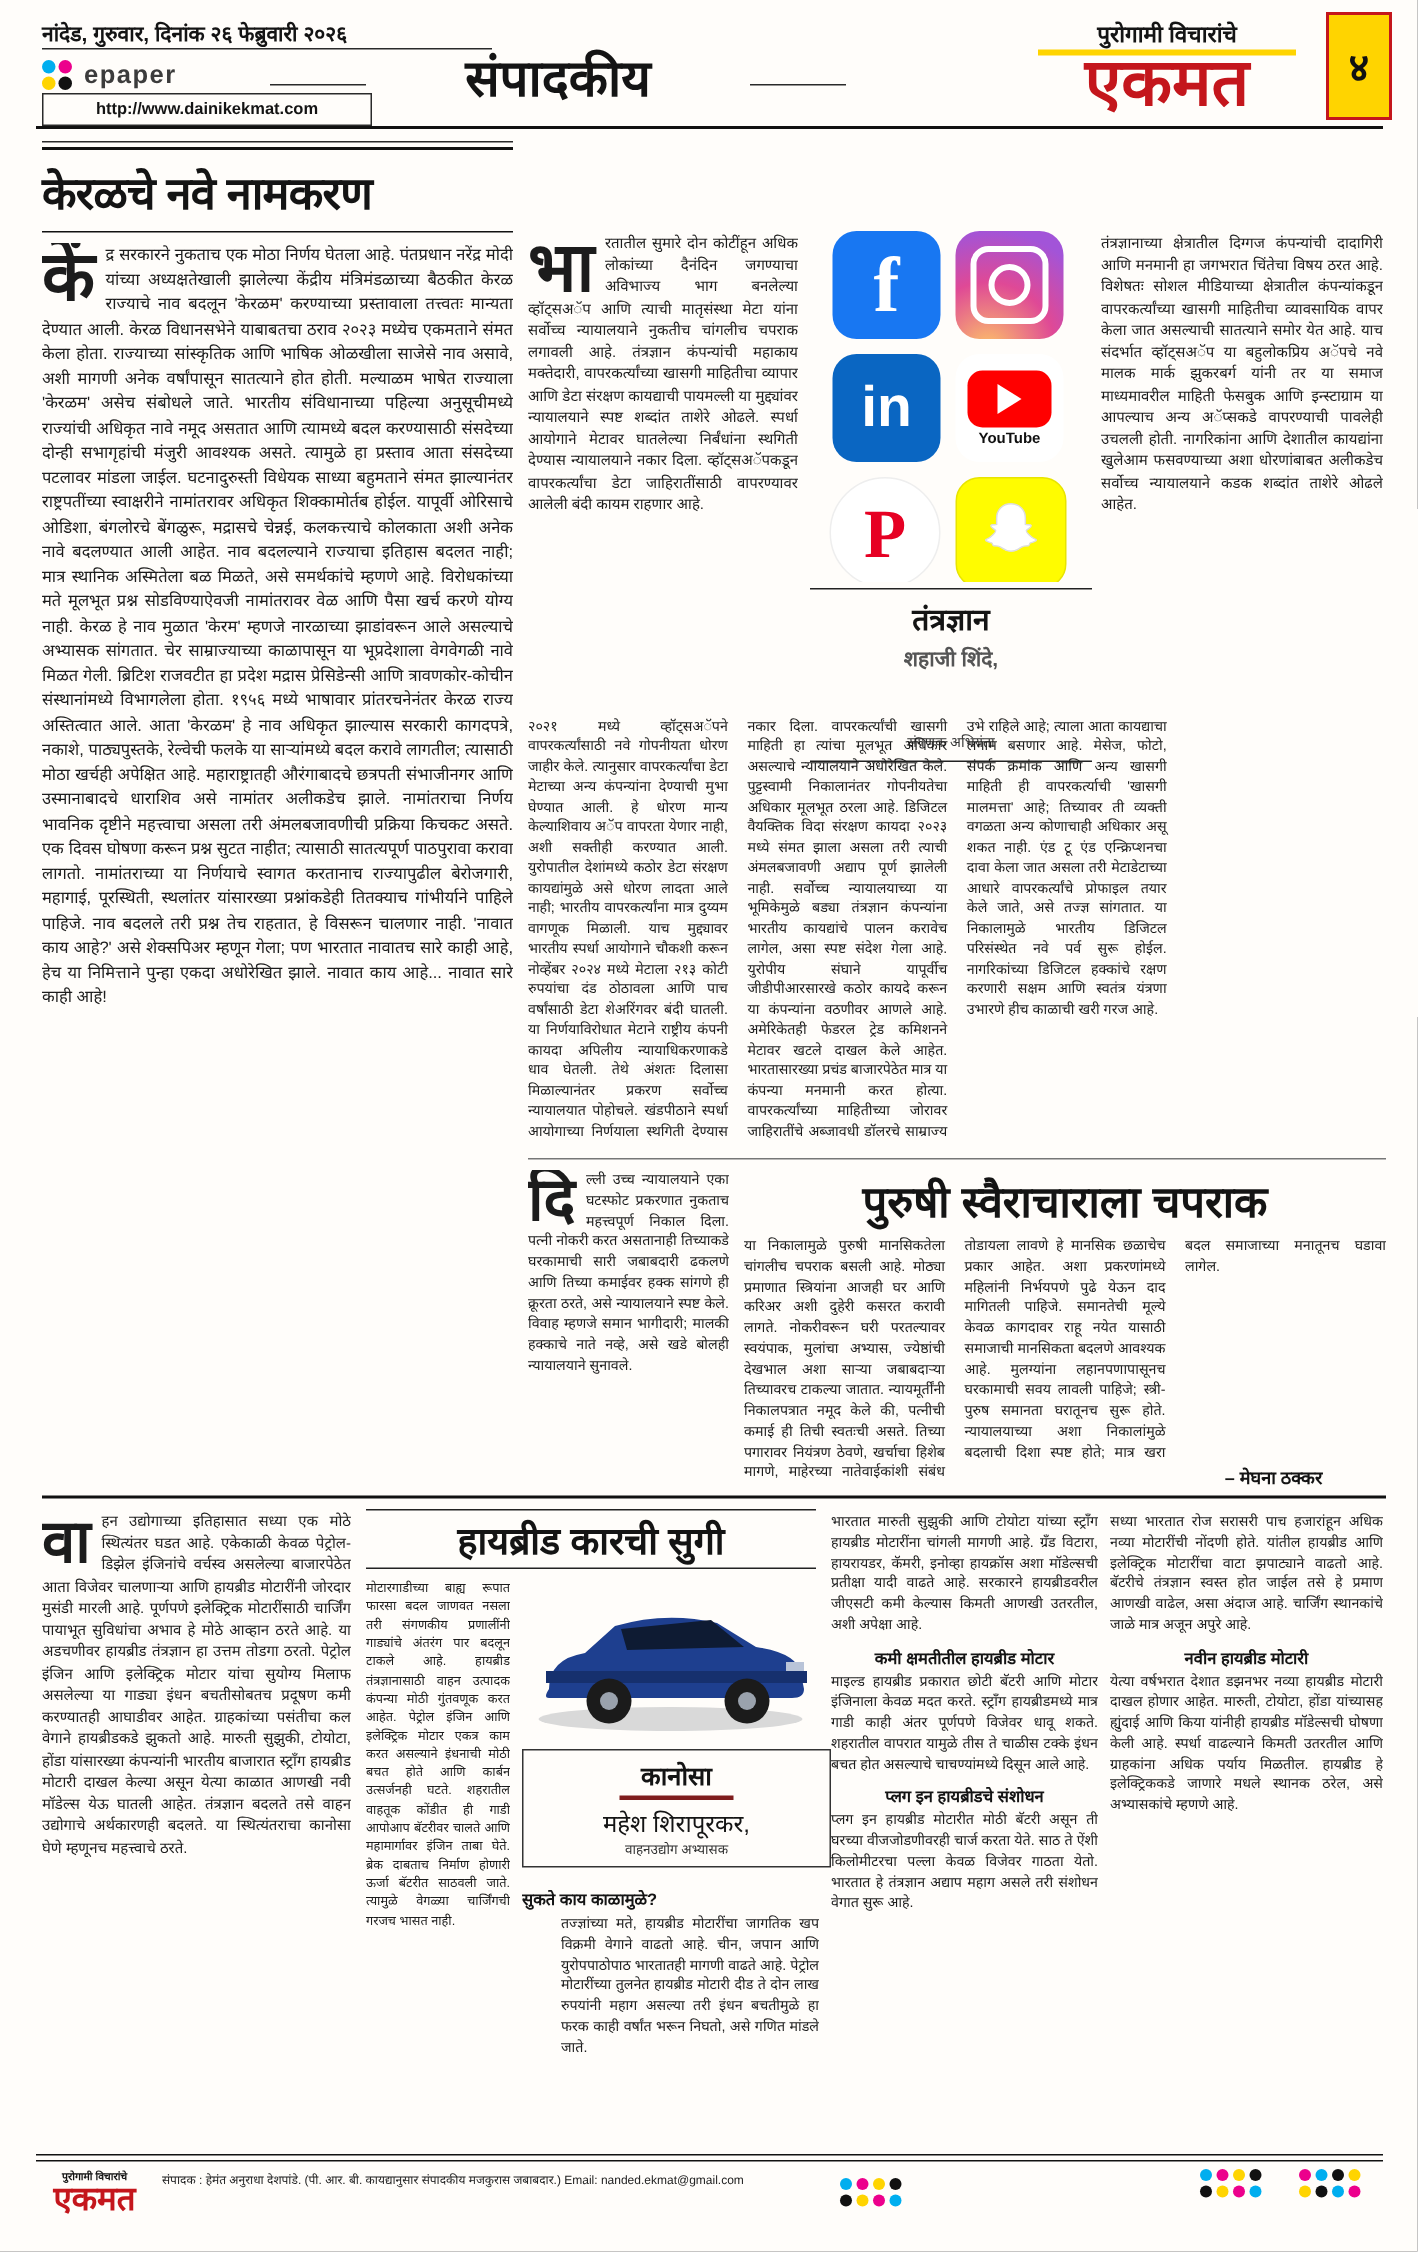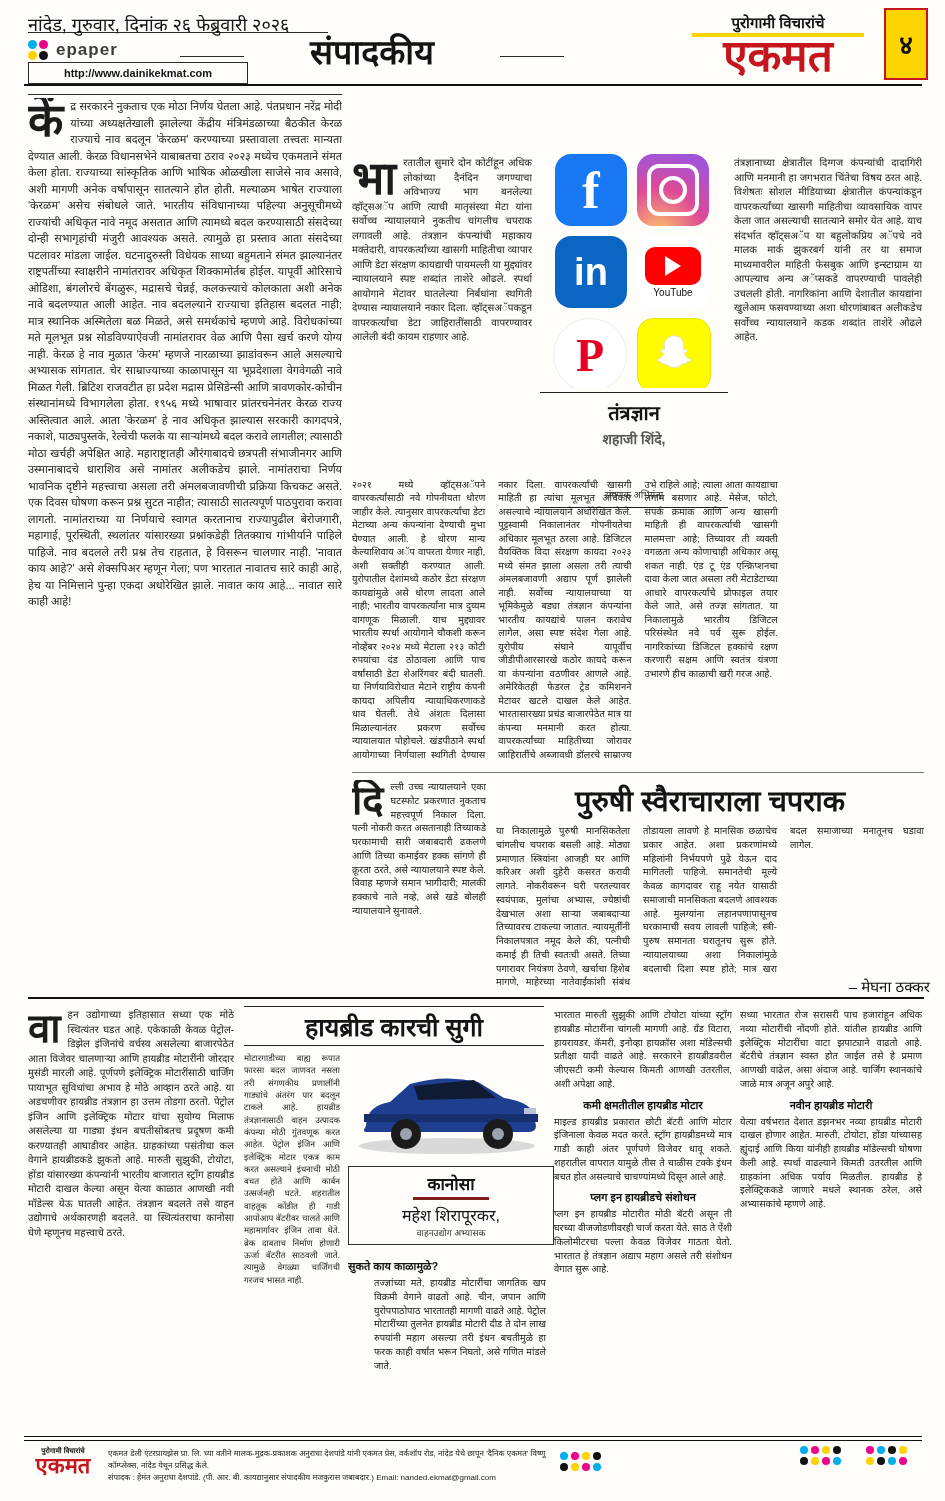--- a/index.html
+++ b/index.html
@@ -4,21 +4,21 @@
 <style>
   html,body{margin:0;padding:0;background:#9a9a9a;}
   .page{position:relative;width:945px;height:1501px;margin:0 auto;background:#fffdfa;
         font-family:"Liberation Sans",sans-serif;color:#141414;overflow:hidden;}
   .abs{position:absolute;}
   .just{text-align:justify;text-justify:inter-word;}
   .bodytxt{font-size:10px;line-height:1.45;color:#1c1c1c;overflow:hidden;}
   .clip{overflow:hidden;}
 
   
-  .dateline{font-size:18px;font-weight:normal;}
+  .dateline{font-size:14px;font-weight:bold;}
   .thinline{background:#2a2a2a;height:1px;}
   .epaper-word{font-size:17px;font-weight:bold;color:#3c3c3c;letter-spacing:1px;}
   .urlbox{border:1.5px solid #2a2a2a;font-size:11px;font-weight:bold;display:flex;align-items:center;justify-content:center;}
   .section-title{font-size:34px;font-weight:bold;text-align:center;}
   .tagline{font-size:15px;font-weight:bold;text-align:center;border-bottom:4px solid #ffd400;padding-bottom:1px;}
   .masthead{font-size:44px;font-weight:bold;color:#c4161c;text-align:center;line-height:1;}
   .pagebox{background:#ffd400;border:2px solid #c4161c;display:flex;align-items:center;justify-content:center;
            font-size:26px;font-weight:bold;color:#111;}
   .dots{display:grid;grid-template-columns:repeat(2,9px);grid-gap:2px;}
   .dots i{width:9px;height:9px;border-radius:50%;display:block;}
@@ -42,34 +42,34 @@
   
   .tantra{border-top:1.5px solid #222;border-bottom:1.5px solid #222;text-align:center;padding:6px 2px;}
   .tantra-title{font-size:20px;font-weight:bold;}
   .tantra-author{font-size:14px;font-weight:bold;color:#555;margin-top:3px;}
   .tantra-role{font-size:9.5px;color:#333;margin-top:40px;}
   .kanosa{border:1px solid #333;text-align:center;padding:5px 4px;}
   .kanosa-title{font-size:17px;font-weight:bold;border-bottom:3px solid #7f1d1d;display:inline-block;padding:0 14px 2px;}
   .kanosa-author{font-size:16px;font-weight:normal;margin-top:4px;}
   .kanosa-role{font-size:9px;color:#333;}
   .subhead{font-size:11px;font-weight:bold;margin:6px 0 3px;text-align:center;}
-  .signature{font-size:15px;font-weight:normal;text-align:right;background:#fffdfa;padding-left:8px;}
+  .signature{font-size:12px;font-weight:bold;text-align:center;background:#fffdfa;padding-left:8px;}
 
   
   .icon-grid{display:flex;flex-wrap:wrap;justify-content:center;align-content:flex-start;gap:10px;padding-top:4px;}
   .tile{width:72px;height:72px;border-radius:16px;display:flex;align-items:center;justify-content:center;flex-direction:column;}
   .t-fb{background:#1877f2;color:#fff;font-size:52px;font-weight:bold;font-family:"Liberation Serif",serif;}
   .t-ig{background:radial-gradient(circle at 30% 110%,#fdc468,#df4996 48%,#a254d8 85%);}
   .ig-frame{width:44px;height:44px;border:4px solid #fff;border-radius:12px;display:flex;align-items:center;justify-content:center;}
   .ig-lens{width:20px;height:20px;border:4px solid #fff;border-radius:50%;}
   .t-in{background:#0a66c2;color:#fff;font-size:38px;font-weight:bold;}
   .t-yt{background:#fff;}
   .yt-btn{width:56px;height:38px;background:#f00;border-radius:10px;display:flex;align-items:center;justify-content:center;}
   .yt-tri{width:0;height:0;border-left:16px solid #fff;border-top:10px solid transparent;border-bottom:10px solid transparent;}
-  .yt-label{font-size:10px;font-weight:normal;color:#111;margin-top:2px;}
+  .yt-label{font-size:10px;font-weight:bold;color:#111;margin-top:2px;}
   .t-pin{background:#fff;border:1px solid #eee;border-radius:50%;color:#e60023;font-size:46px;font-weight:bold;font-family:"Liberation Serif",serif;}
   .t-snap{background:#fffc00;border:1px solid #e8e400;}
 </style>
 </head>
 <body>
 
 <div class="page">
 
   <div class="abs dateline" style="left:28px;top:12px;width:310px;">नांदेड, गुरुवार, दिनांक २६ फेब्रुवारी २०२६</div>
   <div class="abs thinline" style="left:28px;top:32px;width:300px;"></div>
@@ -88,20 +88,23 @@
   <div class="abs thinline" style="left:500px;top:56px;width:64px;"></div>
 
   <div class="abs tagline" style="left:692px;top:12px;width:172px;">पुरोगामी विचारांचे</div>
   <div class="abs masthead" style="left:692px;top:34px;width:172px;">एकमत</div>
   <div class="abs pagebox" style="left:884px;top:8px;width:40px;height:68px;">४</div>
 
   <div class="abs" style="left:24px;top:84px;width:898px;height:2px;background:#111;"></div>
 
   <div class="abs" style="left:28px;top:94px;width:314px;height:896px;">
     <div class="thinline" style="margin-bottom:3px;"></div>
+    <div class="kerala-head">
+      <div class="h-kerala">केरळचे नवे नामकरण</div>
+    </div>
     <div class="bodytxt just clip" style="height:824px;font-size:11px;line-height:1.5;">
       <span class="dropcap dc-xl">कें</span><span>द्र सरकारने नुकताच एक मोठा निर्णय घेतला आहे. पंतप्रधान नरेंद्र मोदी यांच्या अध्यक्षतेखाली झालेल्या केंद्रीय मंत्रिमंडळाच्या बैठकीत केरळ राज्याचे नाव बदलून 'केरळम' करण्याच्या प्रस्तावाला तत्त्वतः मान्यता देण्यात आली. केरळ विधानसभेने याबाबतचा ठराव २०२३ मध्येच एकमताने संमत केला होता. राज्याच्या सांस्कृतिक आणि भाषिक ओळखीला साजेसे नाव असावे, अशी मागणी अनेक वर्षांपासून सातत्याने होत होती. मल्याळम भाषेत राज्याला 'केरळम' असेच संबोधले जाते. भारतीय संविधानाच्या पहिल्या अनुसूचीमध्ये राज्यांची अधिकृत नावे नमूद असतात आणि त्यामध्ये बदल करण्यासाठी संसदेच्या दोन्ही सभागृहांची मंजुरी आवश्यक असते. त्यामुळे हा प्रस्ताव आता संसदेच्या पटलावर मांडला जाईल. घटनादुरुस्ती विधेयक साध्या बहुमताने संमत झाल्यानंतर राष्ट्रपतींच्या स्वाक्षरीने नामांतरावर अधिकृत शिक्कामोर्तब होईल. यापूर्वी ओरिसाचे ओडिशा, बंगलोरचे बेंगळुरू, मद्रासचे चेन्नई, कलकत्त्याचे कोलकाता अशी अनेक नावे बदलण्यात आली आहेत. नाव बदलल्याने राज्याचा इतिहास बदलत नाही; मात्र स्थानिक अस्मितेला बळ मिळते, असे समर्थकांचे म्हणणे आहे. विरोधकांच्या मते मूलभूत प्रश्न सोडविण्याऐवजी नामांतरावर वेळ आणि पैसा खर्च करणे योग्य नाही. केरळ हे नाव मुळात 'केरम' म्हणजे नारळाच्या झाडांवरून आले असल्याचे अभ्यासक सांगतात. चेर साम्राज्याच्या काळापासून या भूप्रदेशाला वेगवेगळी नावे मिळत गेली. ब्रिटिश राजवटीत हा प्रदेश मद्रास प्रेसिडेन्सी आणि त्रावणकोर-कोचीन संस्थानांमध्ये विभागलेला होता. १९५६ मध्ये भाषावार प्रांतरचनेनंतर केरळ राज्य अस्तित्वात आले. आता 'केरळम' हे नाव अधिकृत झाल्यास सरकारी कागदपत्रे, नकाशे, पाठ्यपुस्तके, रेल्वेची फलके या साऱ्यांमध्ये बदल करावे लागतील; त्यासाठी मोठा खर्चही अपेक्षित आहे. महाराष्ट्रातही औरंगाबादचे छत्रपती संभाजीनगर आणि उस्मानाबादचे धाराशिव असे नामांतर अलीकडेच झाले. नामांतराचा निर्णय भावनिक दृष्टीने महत्त्वाचा असला तरी अंमलबजावणीची प्रक्रिया किचकट असते. एक दिवस घोषणा करून प्रश्न सुटत नाहीत; त्यासाठी सातत्यपूर्ण पाठपुरावा करावा लागतो. नामांतराच्या या निर्णयाचे स्वागत करतानाच राज्यापुढील बेरोजगारी, महागाई, पूरस्थिती, स्थलांतर यांसारख्या प्रश्नांकडेही तितक्याच गांभीर्याने पाहिले पाहिजे. नाव बदलले तरी प्रश्न तेच राहतात, हे विसरून चालणार नाही. 'नावात काय आहे?' असे शेक्सपिअर म्हणून गेला; पण भारतात नावातच सारे काही आहे, हेच या निमित्ताने पुन्हा एकदा अधोरेखित झाले. नावात काय आहे... नावात सारे काही आहे!</span>
     </div>
   </div>
 
 
   <div class="abs bodytxt just clip" style="left:352px;top:156px;width:180px;height:310px;">
     <span class="dropcap dc-xl">भा</span><span>रतातील सुमारे दोन कोटींहून अधिक लोकांच्या दैनंदिन जगण्याचा अविभाज्य भाग बनलेल्या व्हॉट्सअॅप आणि त्याची मातृसंस्था मेटा यांना सर्वोच्च न्यायालयाने नुकतीच चांगलीच चपराक लगावली आहे. तंत्रज्ञान कंपन्यांची महाकाय मक्तेदारी, वापरकर्त्यांच्या खासगी माहितीचा व्यापार आणि डेटा संरक्षण कायद्याची पायमल्ली या मुद्द्यांवर न्यायालयाने स्पष्ट शब्दांत ताशेरे ओढले. स्पर्धा आयोगाने मेटावर घातलेल्या निर्बंधांना स्थगिती देण्यास न्यायालयाने नकार दिला. व्हॉट्सअॅपकडून वापरकर्त्यांचा डेटा जाहिरातींसाठी वापरण्यावर आलेली बंदी कायम राहणार आहे.</span>
   </div>
 
@@ -197,21 +200,20 @@
   </div>
 
   <div class="abs" style="left:24px;top:1436px;width:898px;height:3px;border-top:1px solid #111;border-bottom:1px solid #111;"></div>
 
   <div class="abs" style="left:28px;top:1446px;width:70px;text-align:center;">
     <div style="font-size:7px;font-weight:bold;">पुरोगामी विचारांचे</div>
     <div style="font-size:22px;font-weight:bold;color:#c4161c;line-height:1;">एकमत</div>
   </div>
 
   <div class="abs" style="left:108px;top:1448px;width:440px;font-size:8px;line-height:1.5;color:#222;">
-    <div>एकमत डेली एंटरप्रायझेस प्रा. लि. च्या वतीने मालक-मुद्रक-प्रकाशक अनुराधा देशपांडे यांनी एकमत प्रेस, वर्कशॉप रोड, नांदेड येथे छापून 'दैनिक एकमत' विष्णू कॉम्प्लेक्स, नांदेड येथून प्रसिद्ध केले.</div>
     <div>संपादक : हेमंत अनुराधा देशपांडे. (पी. आर. बी. कायद्यानुसार संपादकीय मजकुरास जबाबदार.) Email: nanded.ekmat@gmail.com</div>
   </div>
 
   <div class="abs fdots" style="left:560px;top:1452px;">
     <i class="c-c"></i>
       <i class="c-m"></i>
       <i class="c-y"></i>
       <i class="c-k"></i>
     <i class="c-k"></i>
       <i class="c-y"></i>

